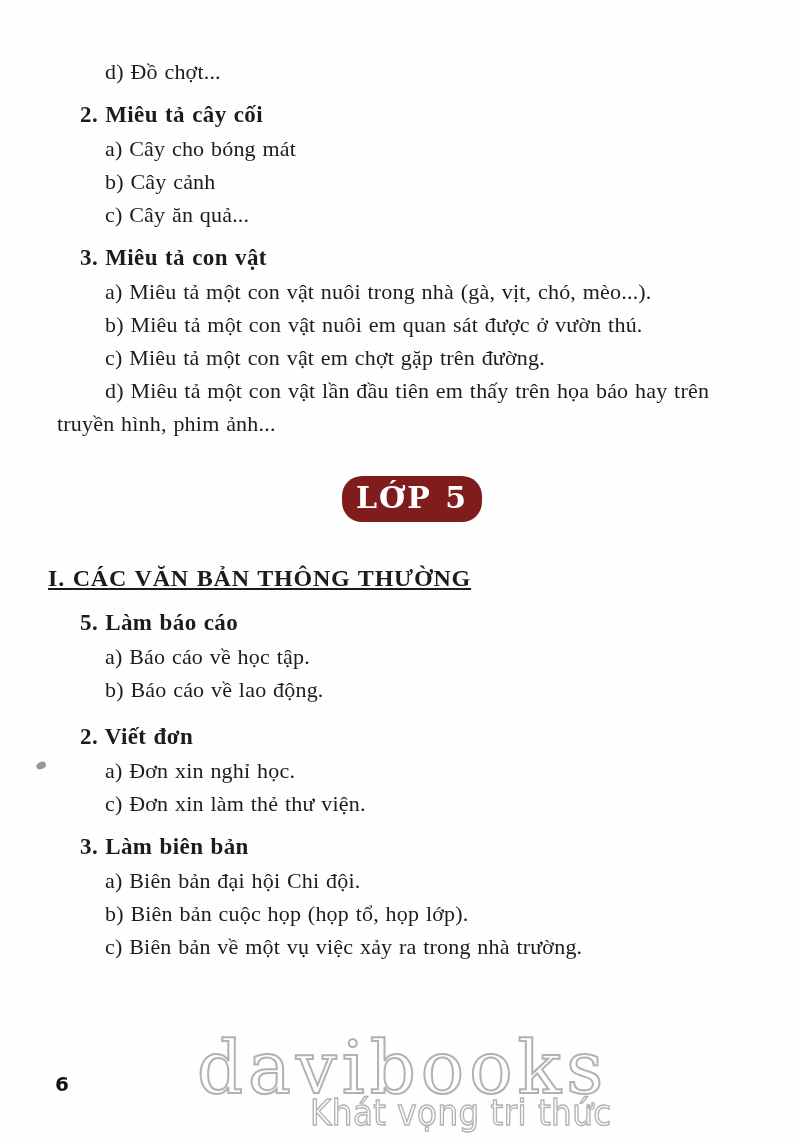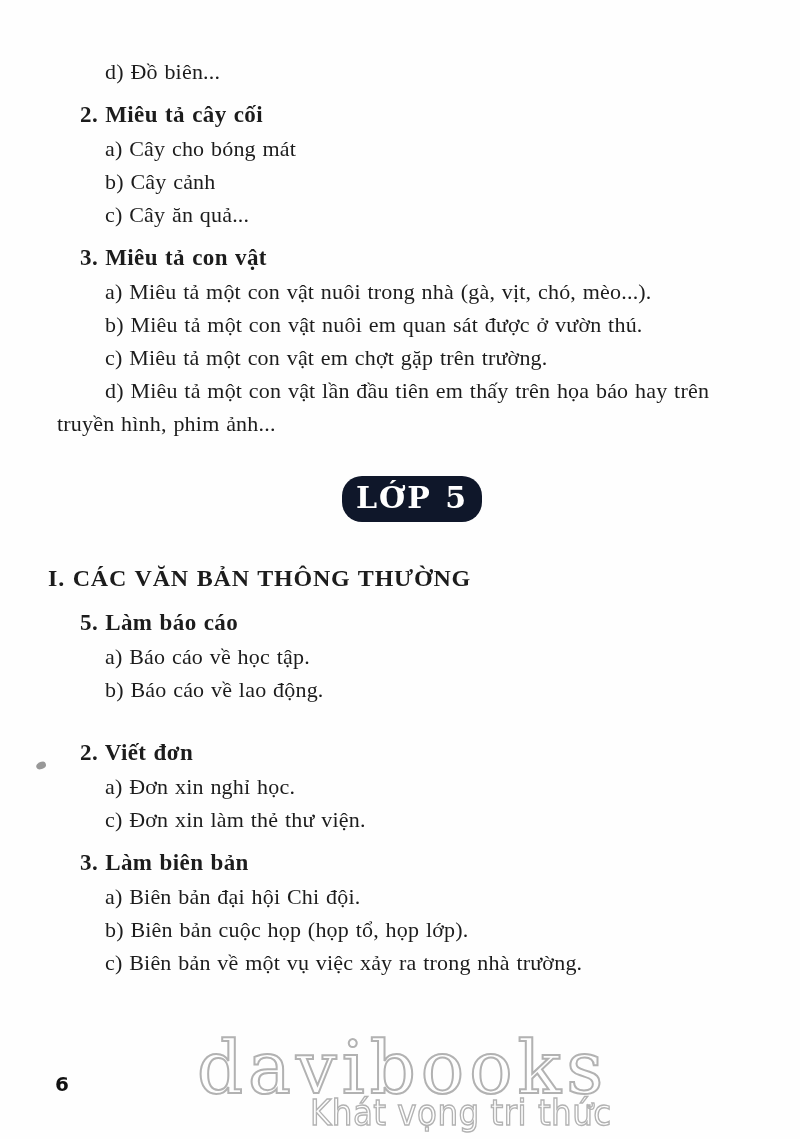--- a/index.html
+++ b/index.html
@@ -62,27 +62,28 @@
     margin-top: 10px;
     letter-spacing: 0.4px;
   }
   .section-heading {
     font-weight: bold;
     font-size: 24px;
     line-height: 36px;
     margin-left: -9px;
     margin-top: 36px;
     letter-spacing: 0.8px;
+    text-decoration: underline;
   }
 
   
   .badge-row { text-align: center; margin-top: 36px; height: 48px; text-indent: 0; }
   .grade-badge {
     display: inline-block;
-    background: #0f172a;
+    background: #7f1d1d;
     color: #ffffff;
     font-family: "DejaVu Serif", serif;
     font-weight: bold;
     font-size: 30px;
     line-height: 34px;
     padding: 5px 14px 7px 14px;
     border-radius: 20px;
     letter-spacing: 2px;
   }
 
@@ -112,44 +113,44 @@
 
 <div class="page">
 
   <div class="watermark">
     <div class="wm-brand">davibooks</div>
     <div class="wm-tagline">Khát vọng tri thức</div>
   </div>
 
   <div class="content">
 
-    <div class="item">d) Đồ biên...</div>
+    <div class="item">d) Đồ chợt...</div>
 
     <div class="group-title">2. Miêu tả cây cối</div>
     <div class="item">a) Cây cho bóng mát</div>
     <div class="item">b) Cây cảnh</div>
     <div class="item">c) Cây ăn quả...</div>
 
     <div class="group-title">3. Miêu tả con vật</div>
     <div class="item">a) Miêu tả một con vật nuôi trong nhà (gà, vịt, chó, mèo...).</div>
     <div class="item">b) Miêu tả một con vật nuôi em quan sát được ở vườn thú.</div>
-    <div class="item">c) Miêu tả một con vật em chợt gặp trên trường.</div>
+    <div class="item">c) Miêu tả một con vật em chợt gặp trên đường.</div>
     <div class="item">d) Miêu tả một con vật lần đầu tiên em thấy trên họa báo hay trên truyền hình, phim ảnh...</div>
 
     <div class="badge-row">
       <span class="grade-badge">LỚP 5</span>
     </div>
 
     <div class="section-heading">I. CÁC VĂN BẢN THÔNG THƯỜNG</div>
 
     <div class="group-title">5. Làm báo cáo</div>
     <div class="item">a) Báo cáo về học tập.</div>
     <div class="item">b) Báo cáo về lao động.</div>
 
-    <div class="group-title" style="margin-top:30px">2. Viết đơn</div>
+    <div class="group-title" style="margin-top:14px">2. Viết đơn</div>
     <div class="item">a) Đơn xin nghỉ học.</div>
     <div class="item">c) Đơn xin làm thẻ thư viện.</div>
 
     <div class="group-title" style="">3. Làm biên bản</div>
     <div class="item">a) Biên bản đại hội Chi đội.</div>
     <div class="item">b) Biên bản cuộc họp (họp tổ, họp lớp).</div>
     <div class="item">c) Biên bản về một vụ việc xảy ra trong nhà trường.</div>
 
   </div>
 

